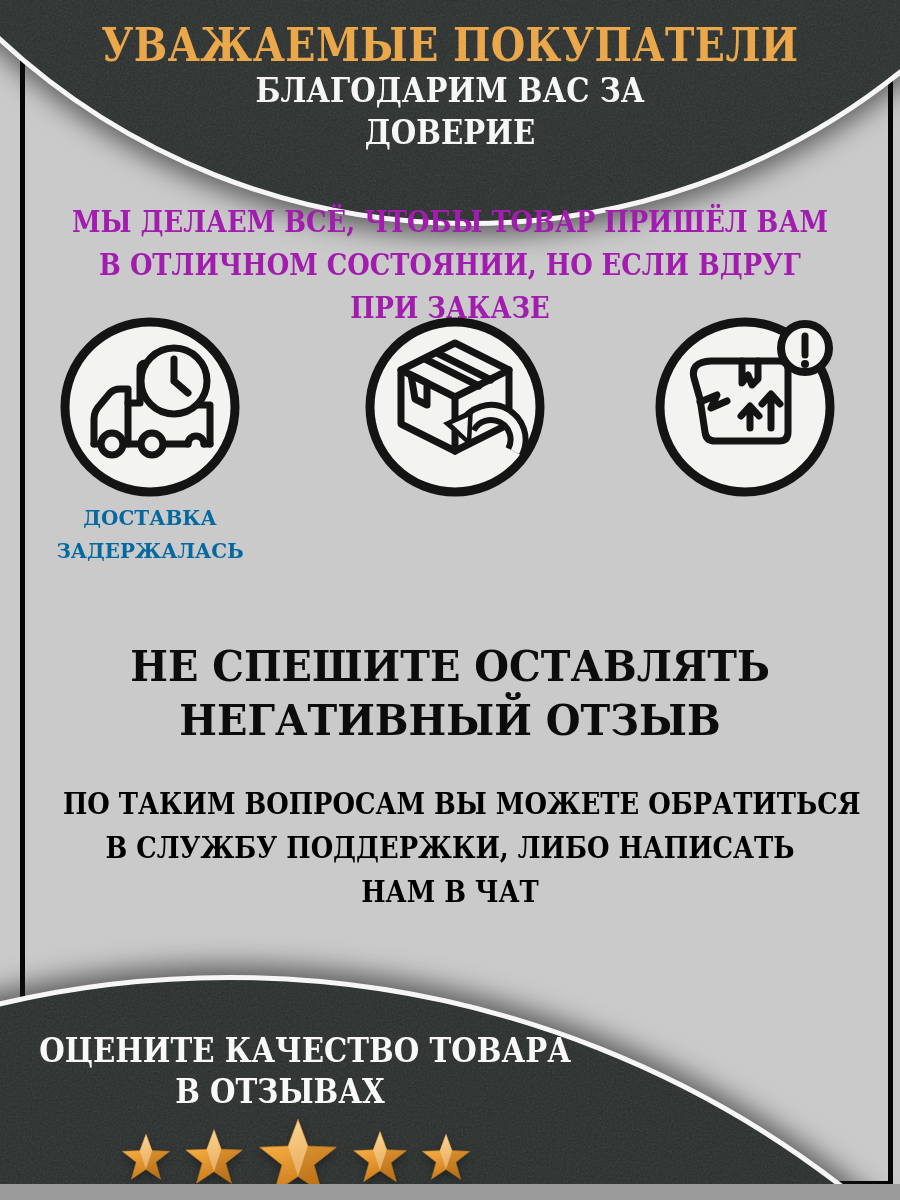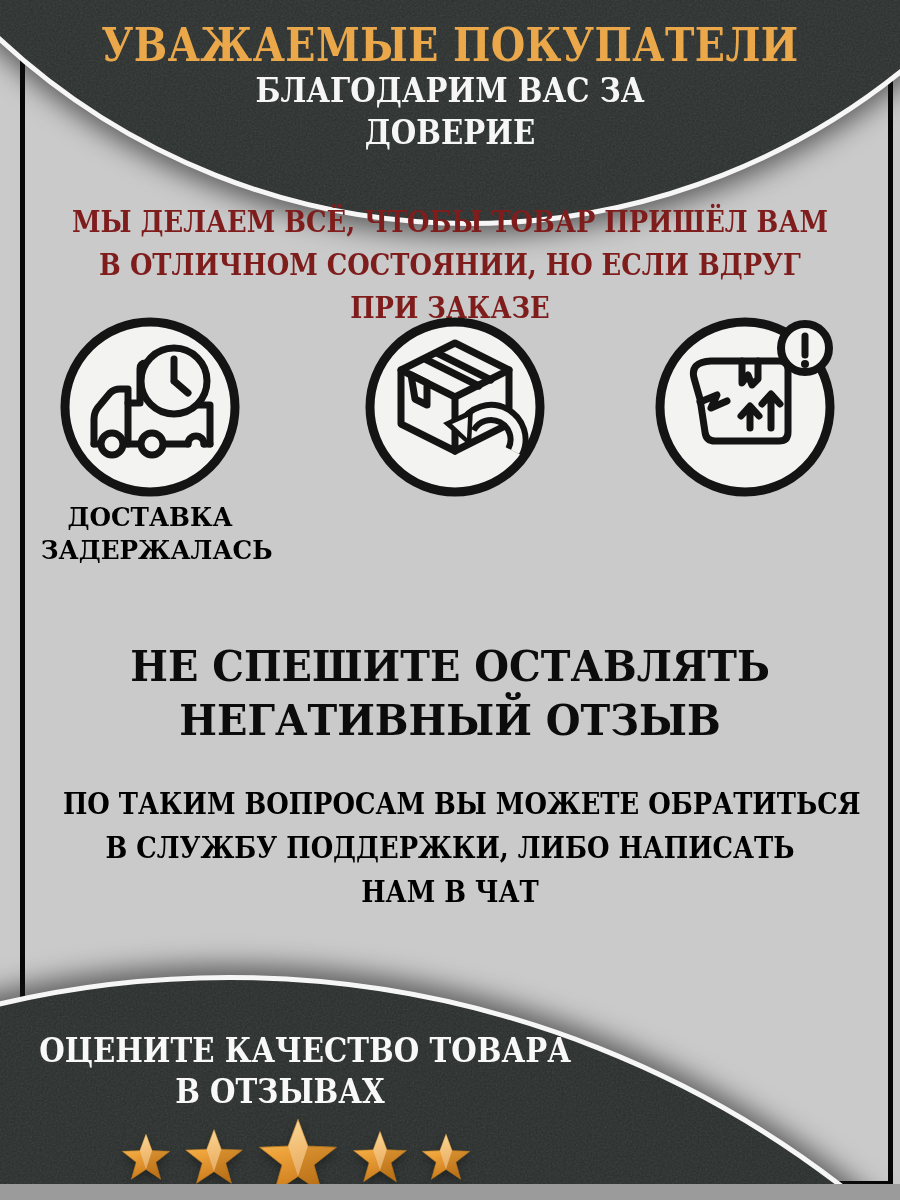--- a/index.html
+++ b/index.html
@@ -16,25 +16,25 @@
                box-shadow:0 -10px 26px rgba(25,25,25,.6);}
   .tex{position:absolute;left:0;top:0;width:100%;height:100%;}
   
   .line{display:block;white-space:nowrap;}
   .sx86{transform:scaleX(.86);transform-origin:50% 50%;}
   .sx95{transform:scaleX(.95);transform-origin:50% 50%;}
   .header-content{position:absolute;left:0;top:21px;width:100%;text-align:center;z-index:3;}
   .gold-title{font-size:46px;line-height:48px;font-weight:bold;color:#eaa84b;letter-spacing:.5px;}
   .header-sub{font-size:34px;line-height:42px;font-weight:bold;color:#f6f6f6;}
   .intro{position:absolute;left:0;top:200px;width:100%;text-align:center;z-index:3;
-         font-size:30px;line-height:43px;font-weight:bold;color:#7f1d1d;}
+         font-size:30px;line-height:43px;font-weight:bold;color:#a21caf;}
   .issues-col{position:absolute;top:307px;width:230px;text-align:center;z-index:3;}
   .col-1{left:35px;} .col-2{left:340px;} .col-3{left:630px;}
   .issues-col svg{display:block;margin:0 auto;}
-  .issue-label{margin-top:-6px;font-size:26px;line-height:33px;font-weight:bold;color:#000000;}
+  .issue-label{margin-top:-6px;font-size:21px;line-height:33px;font-weight:bold;color:#0369a1;}
   .warn-title{position:absolute;left:0;top:640px;width:100%;text-align:center;z-index:3;
               font-size:42px;line-height:54px;font-weight:bold;color:#0c0c0c;}
   .warn-body{position:absolute;left:0;top:782px;width:100%;text-align:center;z-index:3;
              font-size:30px;line-height:44px;font-weight:bold;color:#000000;}
   .footer-content{position:absolute;left:0;top:1030px;width:560px;text-align:center;z-index:5;}
   .footer-title{font-size:34px;line-height:41px;font-weight:bold;color:#f8f8f8;}
   .stars-row{margin-top:4px;display:flex;justify-content:center;align-items:center;gap:11px;
              transform:translateX(16px);}
   .star svg{display:block;filter:drop-shadow(0 4px 4px rgba(0,0,0,.35));}
   .star-s{width:52px;height:52px;} .star-m{width:62px;height:62px;}

